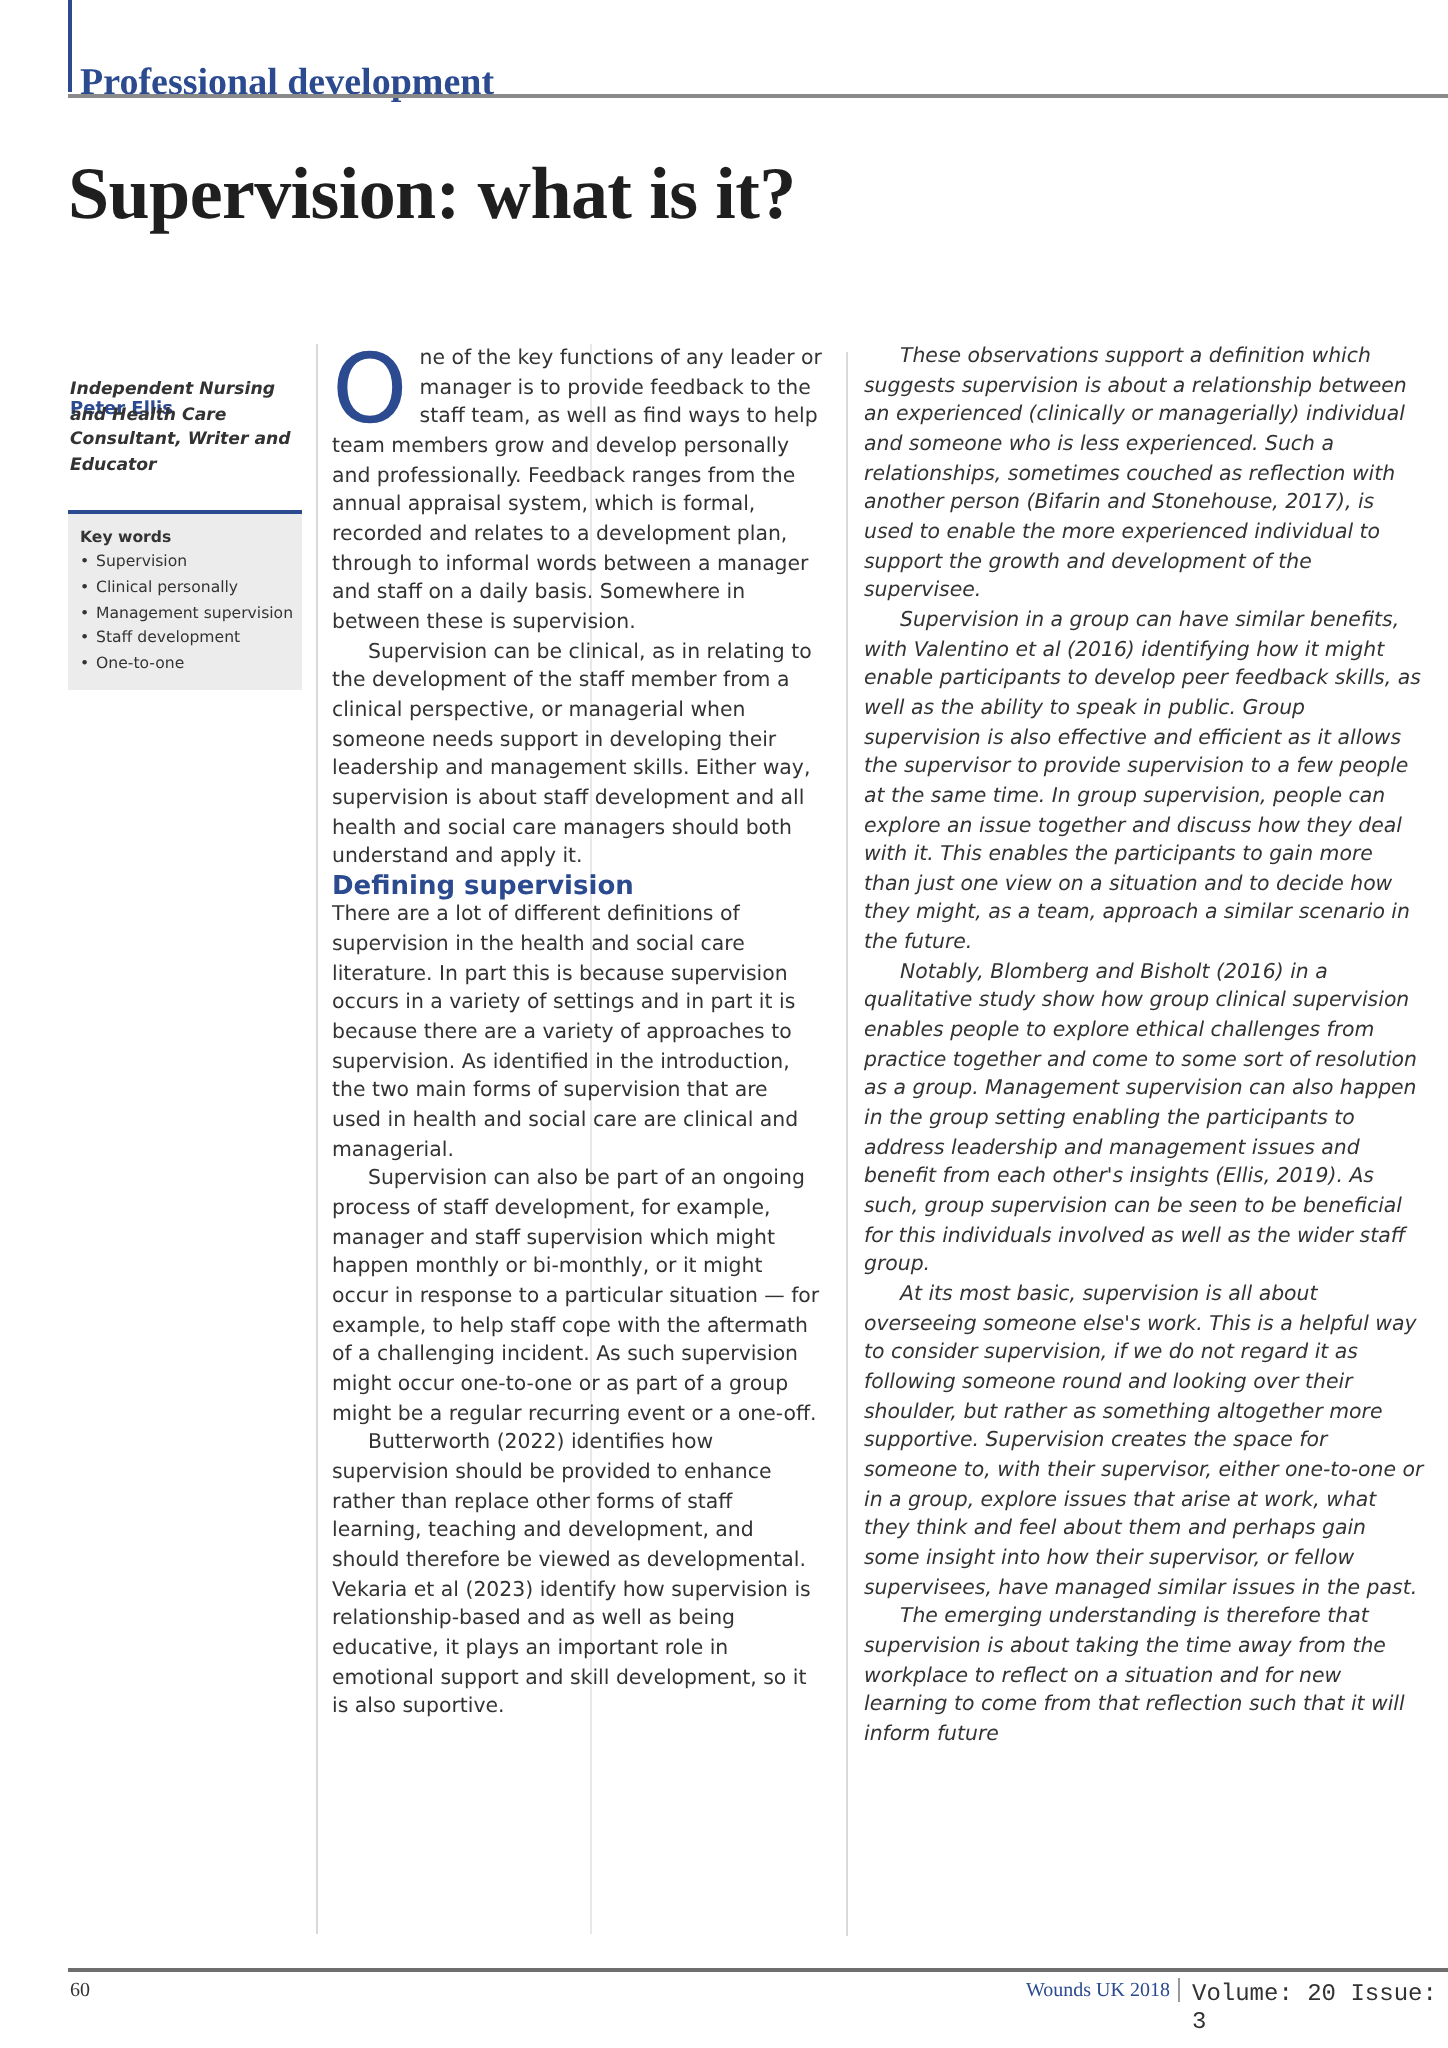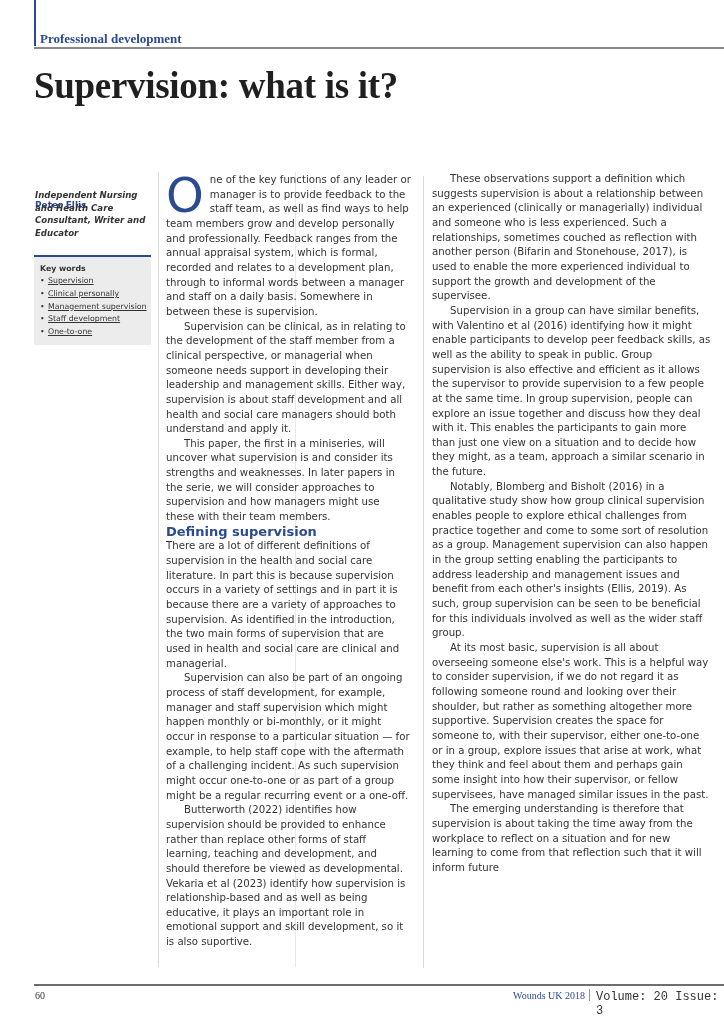--- a/index.html
+++ b/index.html
@@ -1,41 +1,41 @@
 <!DOCTYPE html>
 <html><head>
   <meta charset="utf-8">
   <style>
     * { margin: 0; padding: 0; box-sizing: border-box; }
     html, body { width: 724px; height: 1024px; background: #ffffff; overflow: hidden; }
     body { position: relative; font-family: "DejaVu Sans", sans-serif; color: #2b2b2b; }
 
     .top-bar { position: absolute; left: 34px; top: 0; width: 2px; height: 46px; background: #2c4a8f; }
-    .section-label { position: absolute; left: 40px; top: 31px; font-family: "Liberation Serif", serif; font-weight: bold; font-size: 13px; color: #2c4a8f; }
+    .section-label { position: absolute; left: 40px; top: 31px; font-family: "Liberation Serif", serif; font-weight: bold; font-size: 19px; color: #2c4a8f; }
     .header-rule { position: absolute; left: 34px; right: 0; top: 47px; height: 2px; background: #8a8a8a; }
 
-    .title { position: absolute; left: 34px; top: 64px; font-family: "Liberation Serif", serif; font-weight: bold; font-size: 37px; color: #1f1f1f; letter-spacing: -0.3px; }
+    .title { position: absolute; left: 34px; top: 76px; font-family: "Liberation Serif", serif; font-weight: bold; font-size: 37px; color: #1f1f1f; letter-spacing: -0.3px; }
 
     .author-name { position: absolute; left: 35px; top: 176px; font-size: 9px; font-weight: bold; color: #2c4a8f; margin-top: 24px; }
     .author-bio { position: absolute; left: 35px; top: 189px; width: 118px; font-size: 8.6px; font-style: italic; line-height: 12.6px; color: #333; font-weight: bold; }
 
     .keywords-box { position: absolute; left: 34px; top: 255px; width: 117px; height: 90px; background: #ececec; border-top: 2px solid #2c4a8f; padding: 7px 0 0 6px; }
     .keywords-title { font-size: 7.8px; font-weight: bold; color: #333; margin-bottom: 2px; }
-    .keywords-list { list-style: none; font-size: 7.8px; line-height: 12.8px; color: #333; text-decoration: underline; }
+    .keywords-list { list-style: none; font-size: 7.8px; line-height: 12.8px; color: #333; }
     .keywords-list li { padding-left: 8px; position: relative; }
     .keywords-list li::before { content: "•"; position: absolute; left: 0; }
 
     .col-rule { position: absolute; width: 1px; background: #d9d9d9; }
     .rule-1 { left: 158px; top: 172px; height: 795px; }
     .rule-2 { left: 423px; top: 176px; height: 792px; }
     .rule-mid { left: 295px; top: 172px; height: 795px; background: #e8e8e8; }
 
     .col { position: absolute; font-size: 10.2px; line-height: 14.65px; color: #333; }
     .col-1 { left: 166px; top: 173px; width: 245px; }
-    .col-2 { left: 432px; top: 172px; width: 280px; }
+    .col-2 { left: 432px; top: 172px; width: 280px; font-style: italic; }
     .col p { margin: 0; }
     .col p.indent { text-indent: 18px; }
 
     .drop-cap { float: left; font-size: 48px; line-height: 40px; color: #2c4a8f; font-weight: normal; margin: 2px 6px 0 0; font-family: "DejaVu Sans", sans-serif; }
 
     .subhead { font-weight: bold; color: #2c4a8f; margin-top: 14px; font-size: 13px; }
 
     .footer-rule { position: absolute; left: 34px; right: 0; top: 984px; height: 2px; background: #6e6e6e; }
     .page-number { position: absolute; left: 35px; top: 990px; font-family: "Liberation Serif", serif; font-size: 10px; color: #333; }
     .footer-journal { position: absolute; left: 513px; top: 990px; font-family: "Liberation Serif", serif; font-size: 10px; color: #2c4a8f; }
@@ -65,21 +65,20 @@
   </ul>
 </div>
 
 <div class="col-rule rule-1"></div>
 <div class="col-rule rule-mid"></div>
 <div class="col-rule rule-2"></div>
 
 <div class="col col-1">
   <p><span class="drop-cap">O</span><span>ne of the key functions of any leader or manager is to provide feedback to the staff team, as well as find ways to help team members grow and develop personally and professionally. Feedback ranges from the annual appraisal system, which is formal, recorded and relates to a development plan, through to informal words between a manager and staff on a daily basis. Somewhere in between these is supervision.</span></p>
   <p class="indent">Supervision can be clinical, as in relating to the development of the staff member from a clinical perspective, or managerial when someone needs support in developing their leadership and management skills. Either way, supervision is about staff development and all health and social care managers should both understand and apply it.</p>
-  <p class="indent">This paper, the first in a miniseries, will uncover what supervision is and consider its strengths and weaknesses. In later papers in the serie, we will consider approaches to supervision and how managers might use these with their team members.</p>
   <p class="subhead">Defining supervision</p>
   <p>There are a lot of different definitions of supervision in the health and social care literature. In part this is because supervision occurs in a variety of settings and in part it is because there are a variety of approaches to supervision. As identified in the introduction, the two main forms of supervision that are used in health and social care are clinical and managerial.</p>
   <p class="indent">Supervision can also be part of an ongoing process of staff development, for example, manager and staff supervision which might happen monthly or bi-monthly, or it might occur in response to a particular situation — for example, to help staff cope with the aftermath of a challenging incident. As such supervision might occur one-to-one or as part of a group might be a regular recurring event or a one-off.</p>
   <p class="indent">Butterworth (2022) identifies how supervision should be provided to enhance rather than replace other forms of staff learning, teaching and development, and should therefore be viewed as developmental. Vekaria et al (2023) identify how supervision is relationship-based and as well as being educative, it plays an important role in emotional support and skill development, so it is also suportive.</p>
 </div>
 
 <div class="col col-2">
   <p class="indent">These observations support a definition which suggests supervision is about a relationship between an experienced (clinically or managerially) individual and someone who is less experienced. Such a relationships, sometimes couched as reflection with another person (Bifarin and Stonehouse, 2017), is used to enable the more experienced individual to support the growth and development of the supervisee.</p>
   <p class="indent">Supervision in a group can have similar benefits, with Valentino et al (2016) identifying how it might enable participants to develop peer feedback skills, as well as the ability to speak in public. Group supervision is also effective and efficient as it allows the supervisor to provide supervision to a few people at the same time. In group supervision, people can explore an issue together and discuss how they deal with it. This enables the participants to gain more than just one view on a situation and to decide how they might, as a team, approach a similar scenario in the future.</p>
   <p class="indent">Notably, Blomberg and Bisholt (2016) in a qualitative study show how group clinical supervision enables people to explore ethical challenges from practice together and come to some sort of resolution as a group. Management supervision can also happen in the group setting enabling the participants to address leadership and management issues and benefit from each other's insights (Ellis, 2019). As such, group supervision can be seen to be beneficial for this individuals involved as well as the wider staff group.</p>

